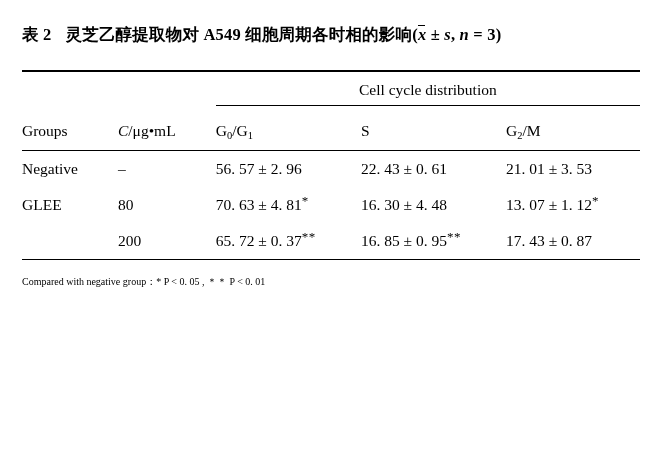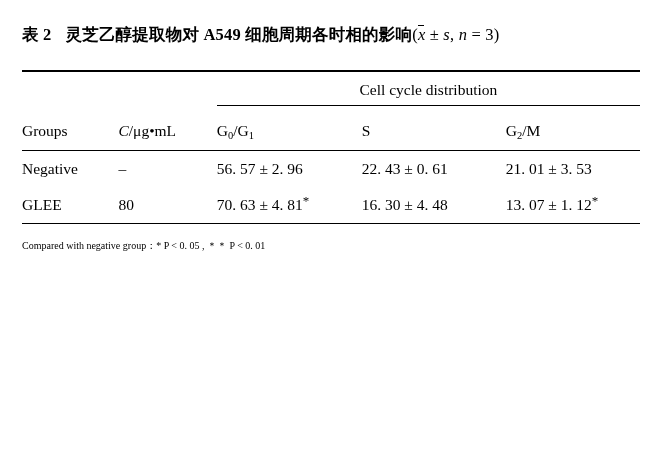--- a/index.html
+++ b/index.html
@@ -25,21 +25,21 @@
     margin-top: 24px;
     font-size: 16.5px;
     font-weight: bold;
     letter-spacing: 0.2px;
     white-space: nowrap;
   }
   .caption .cap-label {
     margin-right: 14px;
   }
   .caption .cap-stats {
-    font-weight: normal;
+    font-weight: bold;
   }
   .ital {
     font-style: italic;
   }
   .overbar {
     position: relative;
     display: inline-block;
     padding-top: 1px;
   }
   .overbar::before {
@@ -173,20 +173,27 @@
 
       <tr class="datarow">
         <td class="c-groups">GLEE</td>
         <td class="c-conc">80</td>
         <td class="c-g0"><span>70. 63 ± 4. 81</span><sup class="star">*</sup></td>
         <td class="c-s"><span>16. 30 ± 4. 48</span><sup class="star"></sup></td>
         <td class="c-g2"><span>13. 07 ± 1. 12</span><sup class="star">*</sup></td>
       </tr>
 
 
+      <tr class="datarow">
+        <td class="c-groups"></td>
+        <td class="c-conc">200</td>
+        <td class="c-g0"><span>65. 72 ± 0. 37</span><sup class="star">**</sup></td>
+        <td class="c-s"><span>16. 85 ± 0. 95</span><sup class="star">**</sup></td>
+        <td class="c-g2"><span>17. 43 ± 0. 87</span><sup class="star"></sup></td>
+      </tr>
 
 
 
       <tr class="rule-bottom">
         <td colspan="5" class="gcell">
             <div class="hline-thick"></div>
           </td>
       </tr>
     </tbody>
   </table>

